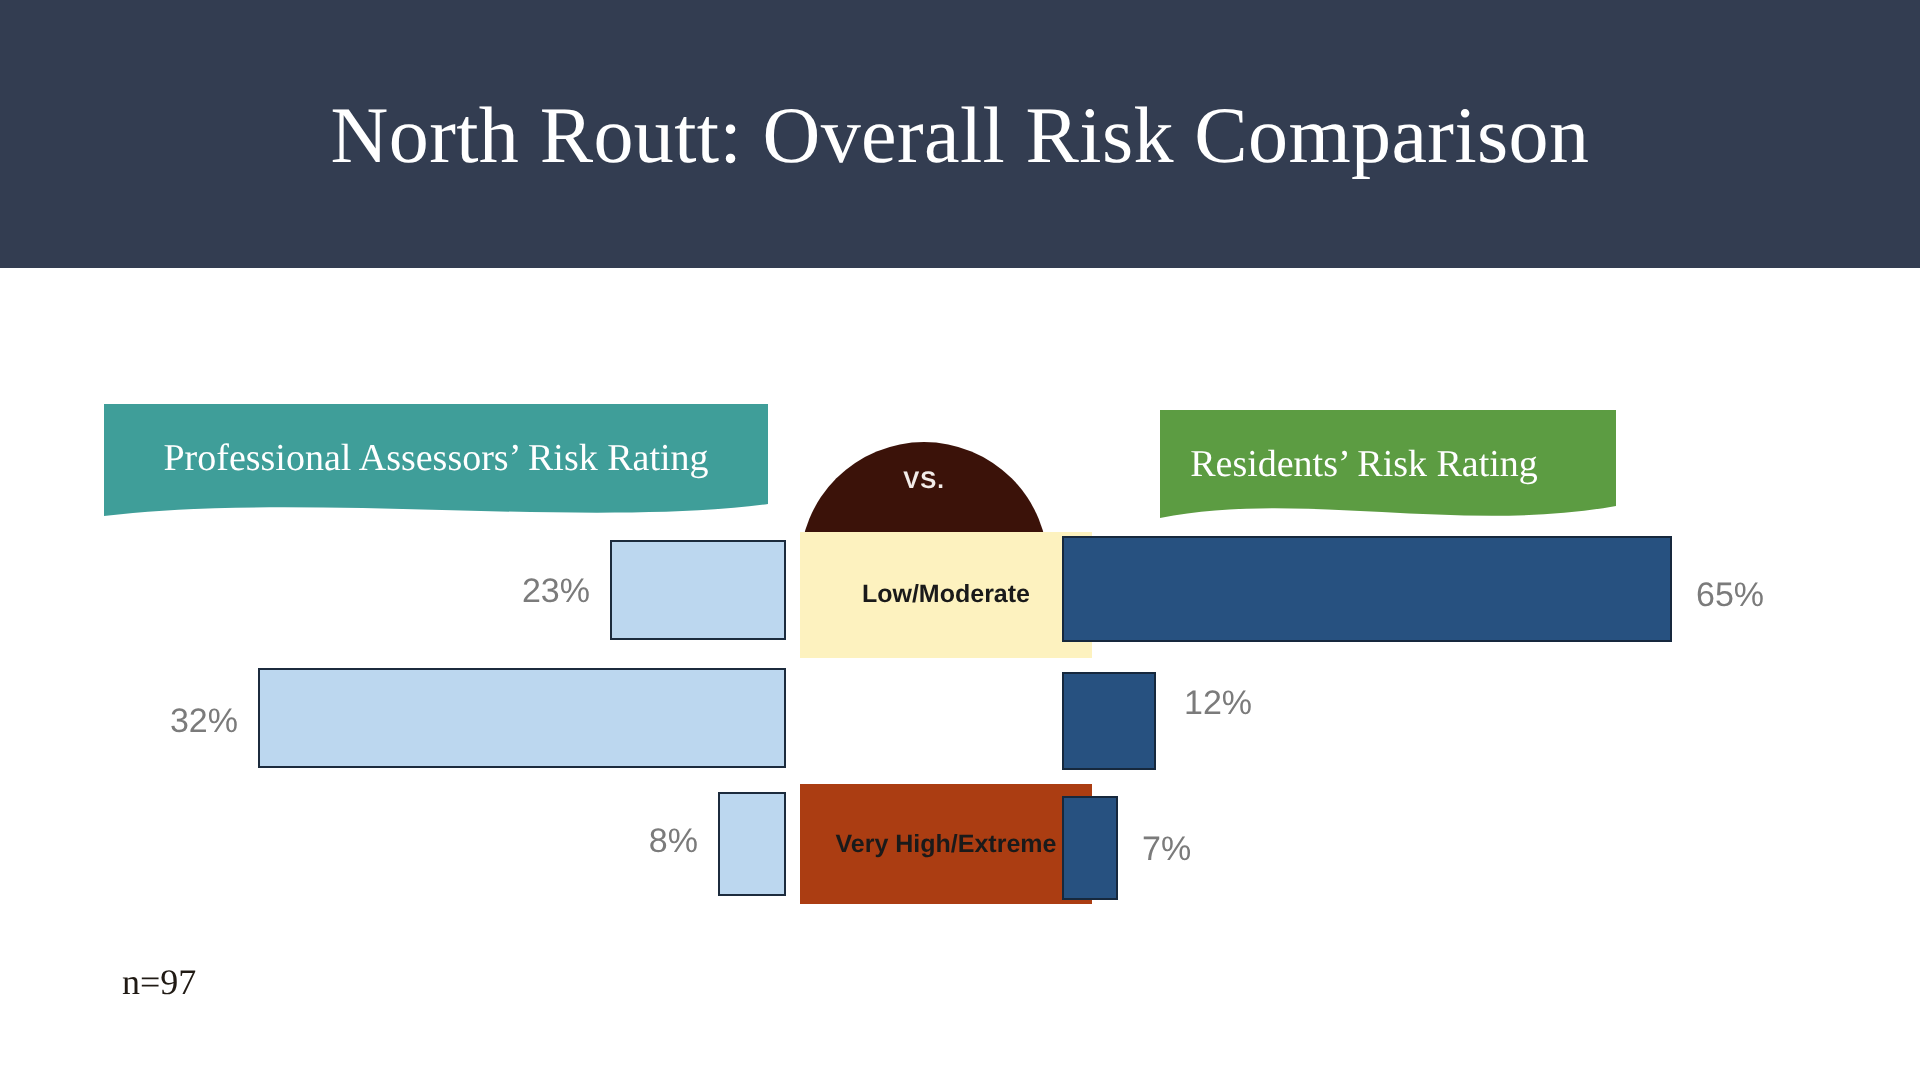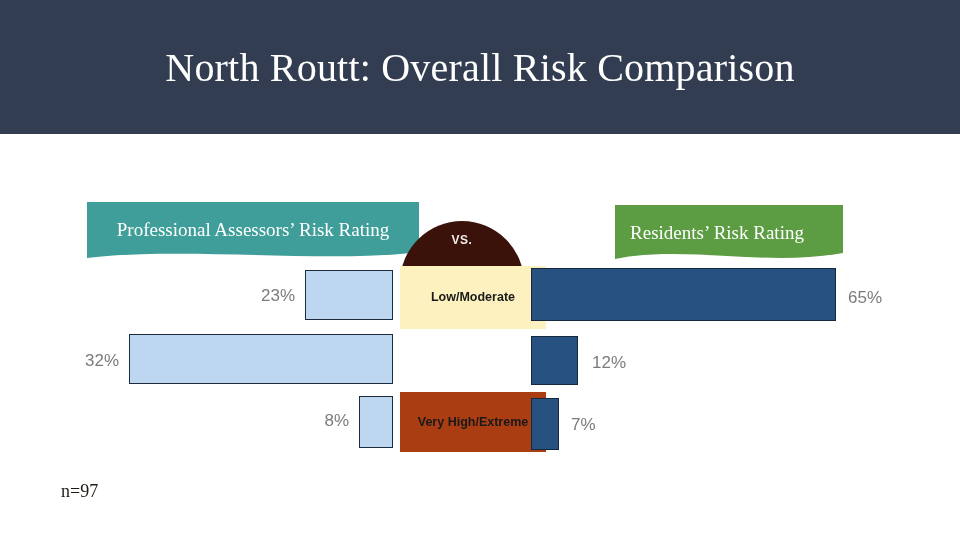--- a/index.html
+++ b/index.html
@@ -44,21 +44,20 @@
     font-family: "Liberation Serif", serif;
     font-size: 40px;
     font-weight: 400;
     letter-spacing: 0.2px;
     white-space: nowrap;
   }
 
   
   .ribbon {
     position: absolute;
-    margin-left: 35px;
   }
   .ribbon svg {
     display: block;
   }
   .ribbon-label {
     position: absolute;
     left: 0;
     top: 0;
     width: 100%;
     display: flex;
@@ -215,21 +214,21 @@
       <span>Low/Moderate</span>
     </div>
     <div class="bar bar-left" style="left:305px; top:270px; width:88px; height:50px;"></div>
     <div class="pct pct-left" style="left:185px; top:286px; width:110px;">23%</div>
     <div class="bar bar-right" style="left:531px; top:268px; width:305px; height:53px;"></div>
     <div class="pct pct-right" style="left:848px; top:288px;">65%</div>
 
     <div class="bar bar-left" style="left:129px; top:334px; width:264px; height:50px;"></div>
     <div class="pct pct-left" style="left:10px; top:351px; width:109px;">32%</div>
     <div class="bar bar-right" style="left:531px; top:336px; width:47px; height:49px;"></div>
-    <div class="pct pct-right" style="left:592px; top:353px;">12%</div>
+    <div class="pct pct-right" style="left:592px; top:342px;">12%</div>
 
     <div class="cat-band" style="top:392px; height:60px; background:#ab3d12; flex-direction:row;">
       <span>Very High/</span>
       <span>Extreme</span>
     </div>
     <div class="bar bar-left" style="left:359px; top:396px; width:34px; height:52px;"></div>
     <div class="pct pct-left" style="left:239px; top:411px; width:110px;">8%</div>
     <div class="bar bar-right" style="left:531px; top:398px; width:28px; height:52px;"></div>
     <div class="pct pct-right" style="left:571px; top:415px;">7%</div>
 

